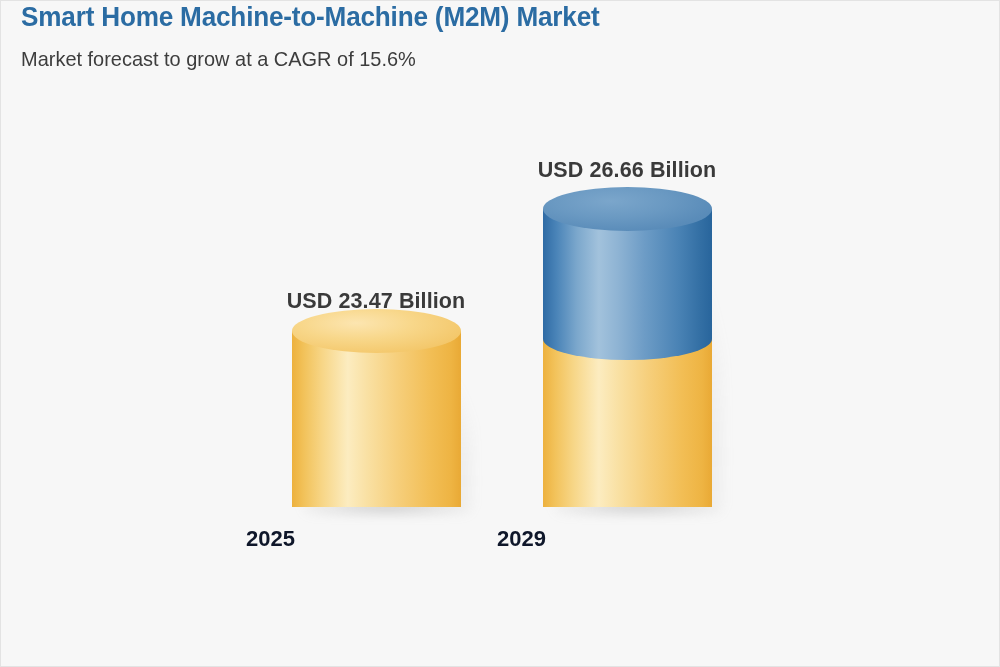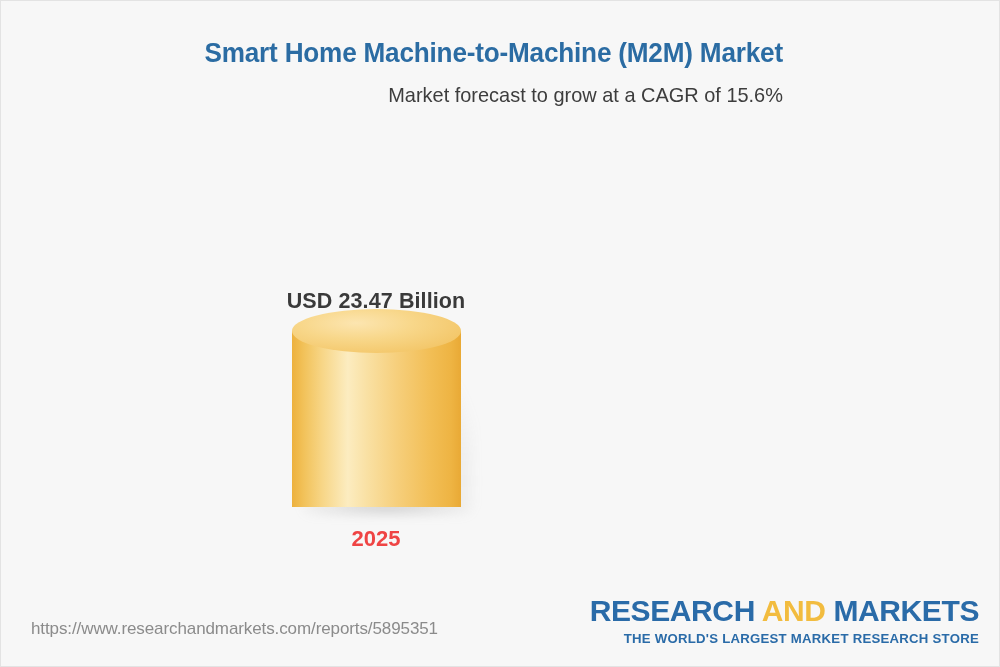--- a/index.html
+++ b/index.html
@@ -21,22 +21,21 @@
     border: 1px solid #e3e3e3;
     overflow: hidden;
   }
 
   
   .header {
     position: absolute;
     top: 0;
     left: 0;
     width: 802px;
-    padding-top: 36px;
-    text-align: right;
+    text-align: left;
   }
   .chart-title {
     margin: 0;
     font-size: 27.5px;
     font-weight: bold;
     letter-spacing: -0.2px;
     color: #2b6ca3;
     font-family: "Liberation Sans Narrow", "Liberation Sans", sans-serif;
     transform: scaleX(0.95);
   }
@@ -80,25 +79,24 @@
     letter-spacing: 0.1px;
   }
   .g2025 .value-label { top: 158px; }
   .g2029 .value-label { top: 27px; }
 
   
   .cat-label {
     position: absolute;
     left: 0;
     width: 260px;
-    text-align: center;
     top: 395px;
     font-size: 22px;
     font-weight: bold;
-    color: #ef4444;
+    color: #0f172a;
     font-family: "Liberation Sans", sans-serif;
   }
 
   
   .cyl {
     position: absolute;
     left: 46px;
     width: 169px;
   }
   .cyl-2025 { top: 200px; height: 176px; }
@@ -265,25 +263,38 @@
       <div class="cyl cyl-2025">
         <div class="seg fill-yellow" style="top:0; height:176px;">
           <div class="seg-body"></div>
           <div class="seg-top"></div>
         </div>
       </div>
 
       <div class="cat-label">2025</div>
     </div>
 
+    <div class="bar-group g2029">
+
+      <div class="value-label">USD 26.66 Billion</div>
+
+      <div class="cyl-shadow sh-2029"></div>
+
+      <div class="cyl cyl-2029">
+
+        <div class="seg fill-yellow" style="top:122px; height:176px;">
+          <div class="seg-body"></div>
+        </div>
+
+        <div class="seg fill-blue" style="top:0; height:130px;">
+          <div class="seg-body"></div>
+          <div class="seg-bottom-curve"></div>
+          <div class="seg-top"></div>
+        </div>
+      </div>
+
+      <div class="cat-label">2029</div>
+    </div>
 
   </div>
 
-  <div class="footer">
-    <div class="source-url">https://www.researchandmarkets.com/reports/5895351</div>
-
-    <div class="brand">
-      <div class="brand-name"><span>RESEARCH </span><span class="b-and">AND</span><span> MARKETS</span></div>
-      <div class="brand-tagline">THE WORLD'S LARGEST MARKET RESEARCH STORE</div>
-    </div>
-  </div>
 
 </div>
 
 </body></html>

